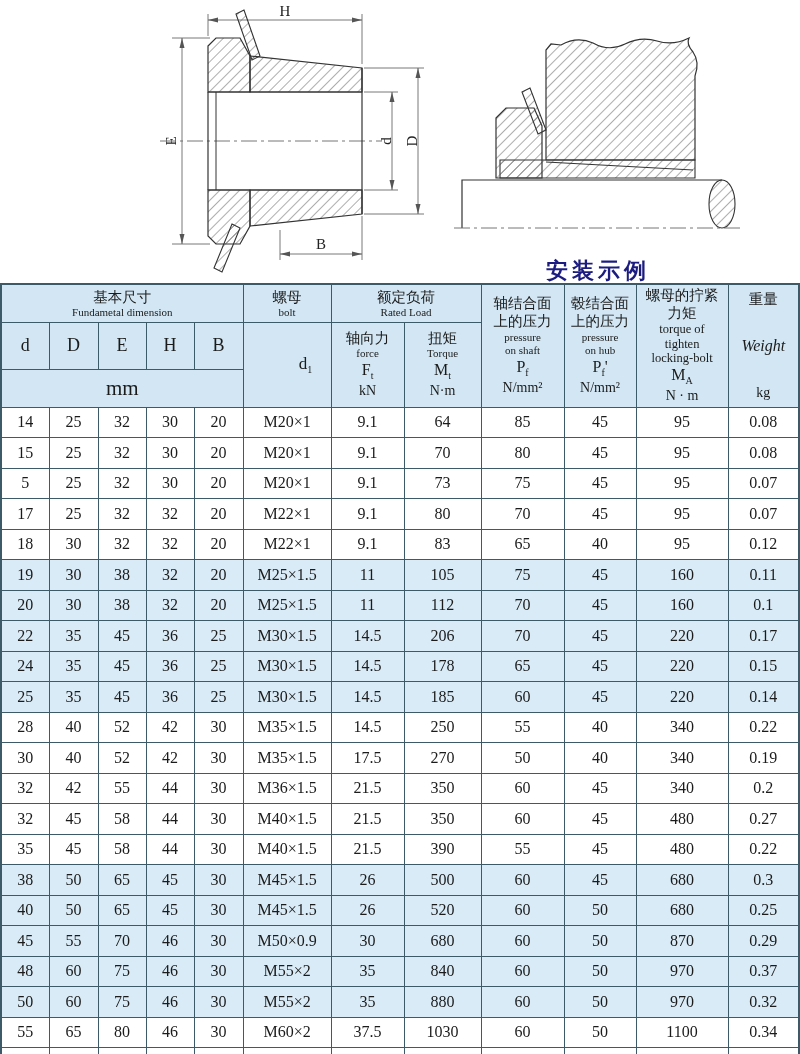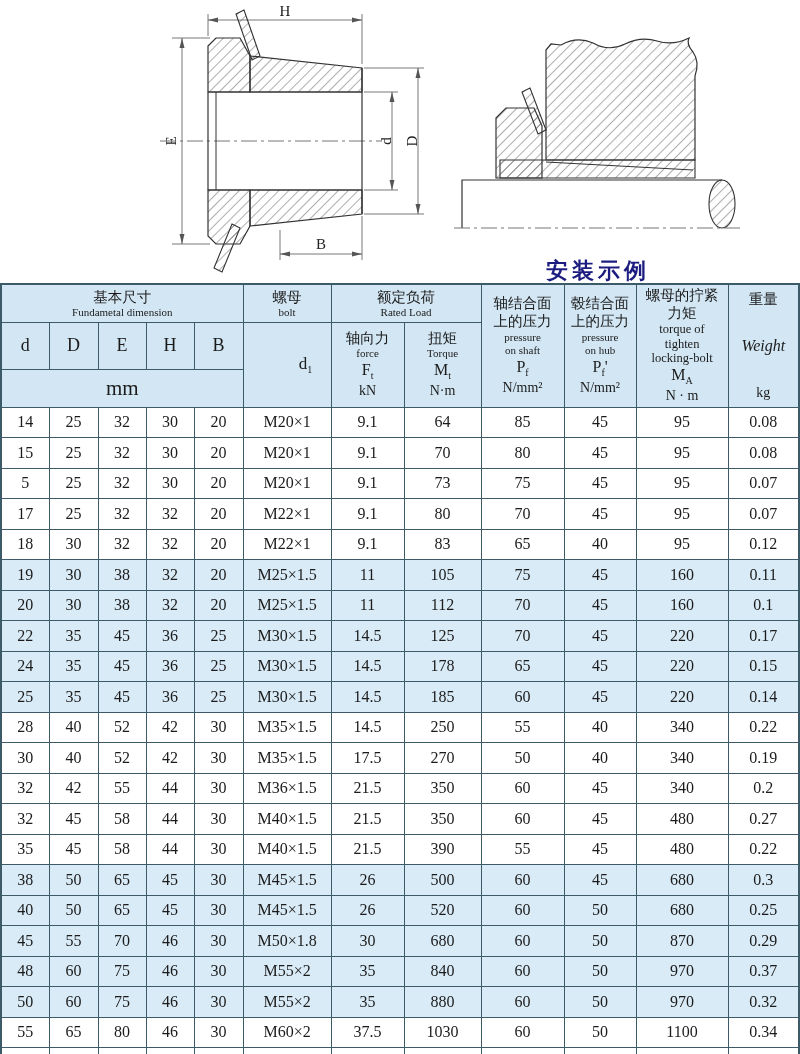--- a/index.html
+++ b/index.html
@@ -319,21 +319,21 @@
         <td>0.1</td>
       </tr>
       <tr class="shaded">
         <td>22</td>
         <td>35</td>
         <td>45</td>
         <td>36</td>
         <td>25</td>
         <td>M30×1.5</td>
         <td>14.5</td>
-        <td>125</td>
+        <td>206</td>
         <td>70</td>
         <td>45</td>
         <td>220</td>
         <td>0.17</td>
       </tr>
       <tr class="shaded">
         <td>24</td>
         <td>35</td>
         <td>45</td>
         <td>36</td>
@@ -457,21 +457,21 @@
         <td>50</td>
         <td>680</td>
         <td>0.25</td>
       </tr>
       <tr class="shaded">
         <td>45</td>
         <td>55</td>
         <td>70</td>
         <td>46</td>
         <td>30</td>
-        <td>M50×1.8</td>
+        <td>M50×0.9</td>
         <td>30</td>
         <td>680</td>
         <td>60</td>
         <td>50</td>
         <td>870</td>
         <td>0.29</td>
       </tr>
       <tr class="shaded">
         <td>48</td>
         <td>60</td>

